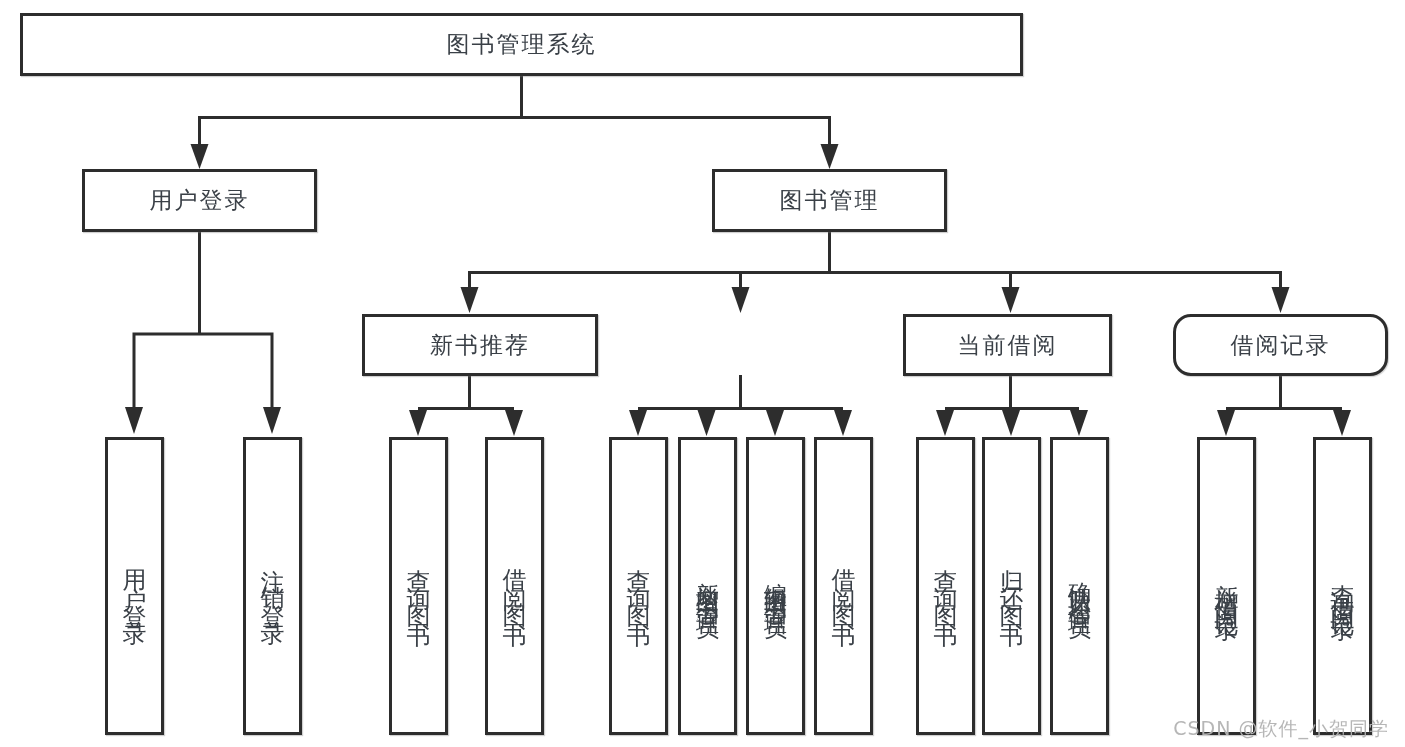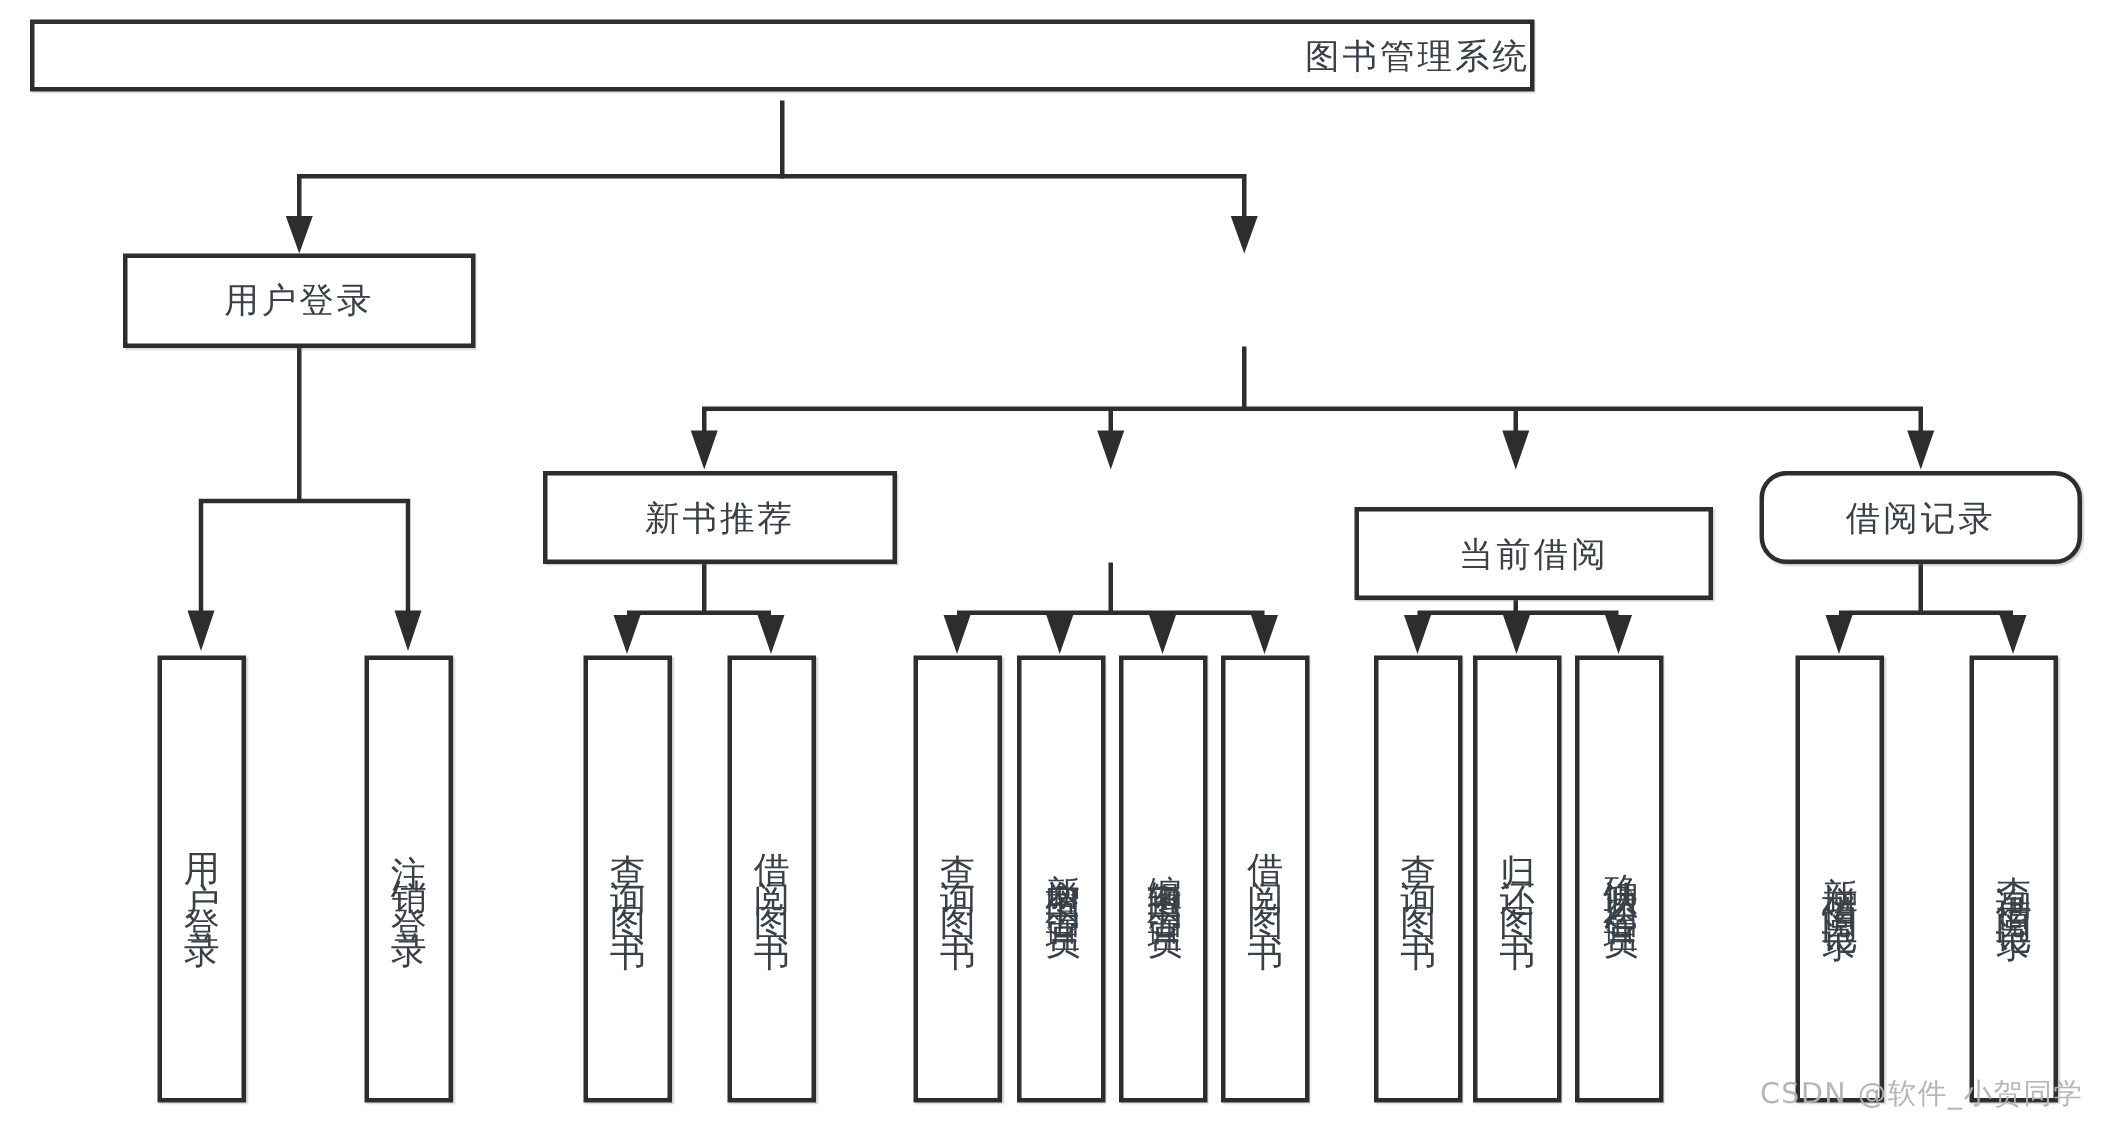--- a/index.html
+++ b/index.html
@@ -102,32 +102,35 @@
       <polygon points="766,410 784,410 775,436"></polygon>
       <polygon points="834,410 852,410 843,436"></polygon>
       <polygon points="936,410 954,410 945,436"></polygon>
       <polygon points="1002,410 1020,410 1011,436"></polygon>
       <polygon points="1070,410 1088,410 1079,436"></polygon>
       <polygon points="1217,410 1235,410 1226,436"></polygon>
       <polygon points="1333,410 1351,410 1342,436"></polygon>
     </g>
   </svg>
 
-  <div class="box hbox" style="left:20px; top:13px; width:1003px; height:48px;justify-content:flex-end;">
+  <div class="box hbox" style="left:20px; top:13px; width:1003px; height:63px;">
     <span>图书管理系统</span>
   </div>
 
   <div class="box hbox" style="left:82px; top:169px; width:235px; height:63px;">
     <span>用户登录</span>
   </div>
+  <div class="box hbox" style="left:712px; top:169px; width:235px; height:63px;">
+    <span>图书管理</span>
+  </div>
 
   <div class="box hbox" style="left:362px; top:314px; width:236px; height:62px;">
     <span>新书推荐</span>
   </div>
-  <div class="box hbox" style="left:903px; top:314px; width:239px; height:62px;margin-top:24px;">
+  <div class="box hbox" style="left:903px; top:314px; width:209px; height:62px;">
     <span>当前借阅</span>
   </div>
   <div class="box hbox" style="left:1173px; top:314px; width:215px; height:62px;border-radius:18px;">
     <span>借阅记录</span>
   </div>
 
   <div class="box vbox ls4" style="left:105px; top:437px; width:59px; height:298px;">
     <span>用户登录</span>
   </div>
   <div class="box vbox ls4" style="left:243px; top:437px; width:59px; height:298px;">

